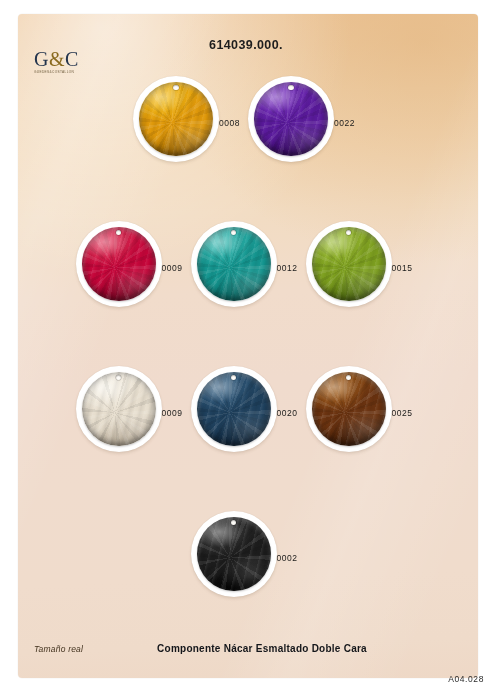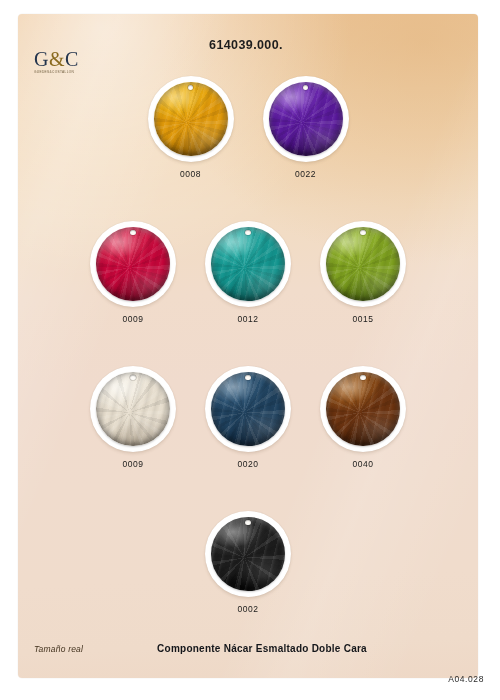--- a/index.html
+++ b/index.html
@@ -62,21 +62,21 @@
     font-size:12.5px;font-weight:700;letter-spacing:.4px;color:#1d1d1d;
   }
 
   
   .row{position:absolute;left:0;right:0;display:flex;justify-content:center;}
   .row.r1{top:62px;}
   .row.r2{top:207px;}
   .row.r3{top:352px;}
   .row.r4{top:497px;}
 
-  .cell{width:115px;display:flex;flex-direction:column;align-items:center;}
+  .cell{width:115px;display:flex;align-items:center;}
 
   .chip{
     position:relative;width:86px;height:86px;border-radius:50%;
     background:#ffffff;
     display:flex;align-items:center;justify-content:center;
     box-shadow:0 2px 3px rgba(120,95,70,.16), 0 0 1px rgba(120,95,70,.20);
   }
   .disc{
     position:relative;width:74px;height:74px;border-radius:50%;
     overflow:hidden;
@@ -246,21 +246,21 @@
         <div class="cell">
           <div class="chip">
             <div class="disc" style="background: radial-gradient(62% 48% at 34% 24%, rgb(165, 96, 28) 0%, rgba(0, 0, 0, 0) 66%), radial-gradient(80% 70% at 56% 104%, rgb(59, 25, 5) 0%, rgba(0, 0, 0, 0) 62%), linear-gradient(160deg, rgb(165, 96, 28) 0%, rgb(107, 51, 16) 42%, rgb(107, 51, 16) 64%, rgb(59, 25, 5) 100%);">
               <div class="swirl"></div>
               <div class="grain"></div>
               <div class="sheen"></div>
               <div class="rim"></div>
             </div>
             <div class="hole"></div>
           </div>
-          <div class="code">0040</div>
+          <div class="code">0025</div>
         </div>
       </div>
     <div class="row r4">
         <div class="cell">
           <div class="chip">
             <div class="disc" style="background: radial-gradient(62% 48% at 34% 24%, rgb(58, 58, 58) 0%, rgba(0, 0, 0, 0) 66%), radial-gradient(80% 70% at 56% 104%, rgb(0, 0, 0) 0%, rgba(0, 0, 0, 0) 62%), linear-gradient(160deg, rgb(58, 58, 58) 0%, rgb(29, 29, 29) 42%, rgb(29, 29, 29) 64%, rgb(0, 0, 0) 100%);">
               <div class="swirl"></div>
               <div class="grain"></div>
               <div class="sheen"></div>
               <div class="rim"></div>

